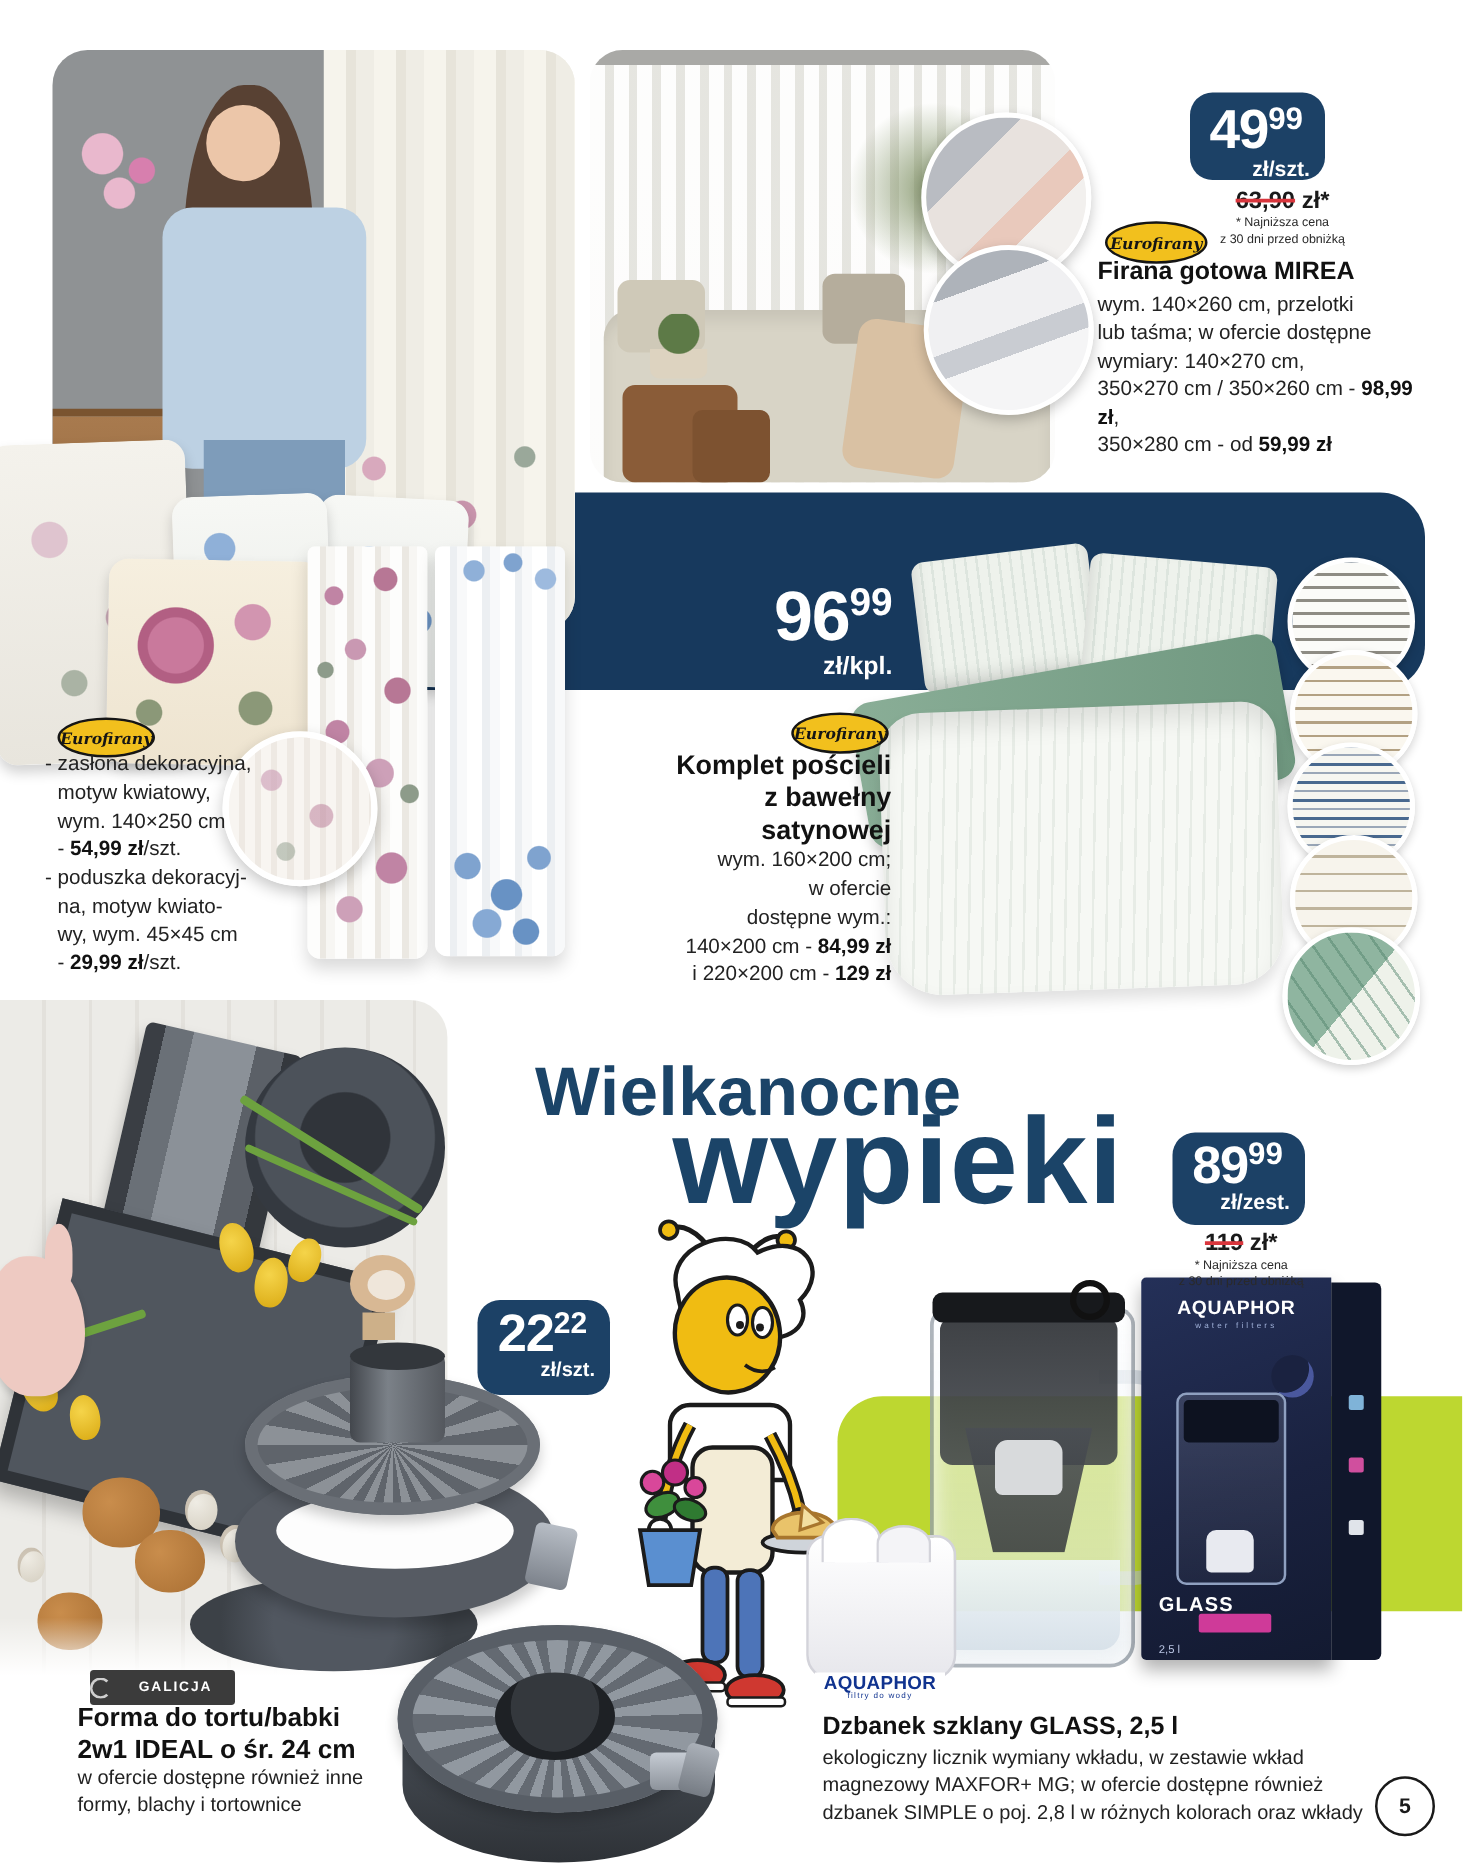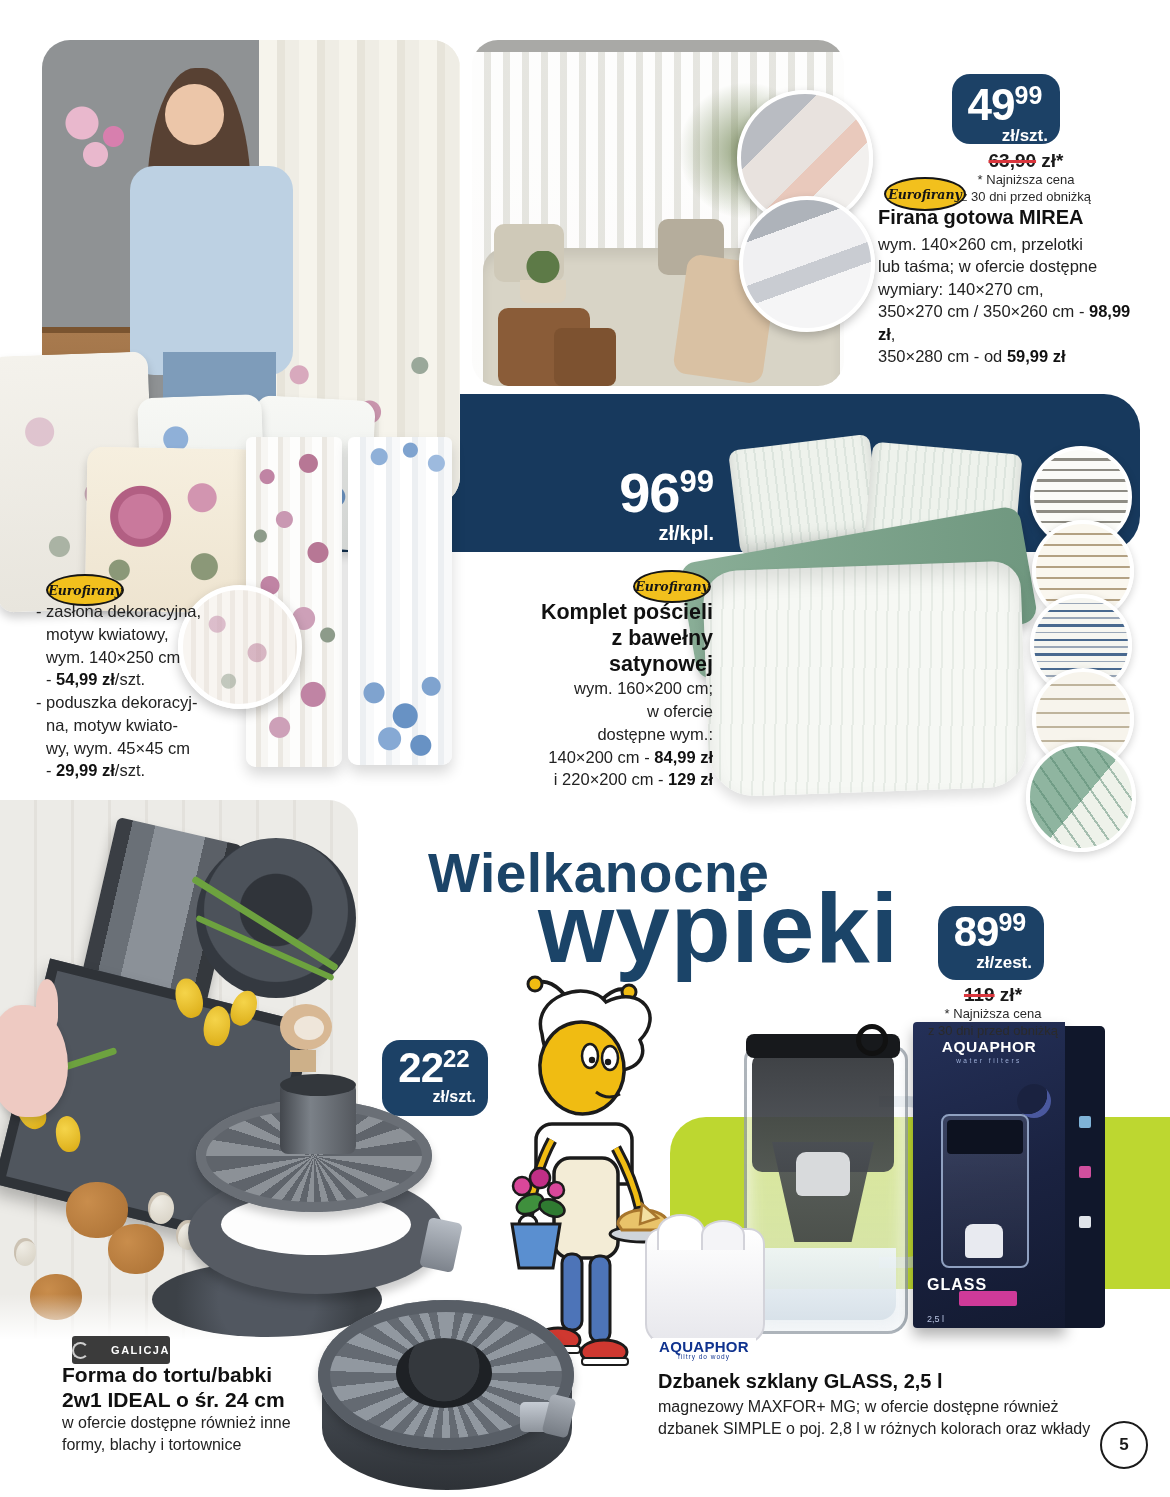--- a/index.html
+++ b/index.html
@@ -167,34 +167,34 @@
   .badge-dzbanek .b-line{font-size:42px;} .badge-dzbanek sup{font-size:25px;} .badge-dzbanek .b-unit{font-size:17px;}
 
   .price-onband{left:558px;top:468px;width:156px;text-align:right;color:#fff;z-index:4;}
   .price-onband .b-line{font-size:56px;font-weight:800;line-height:.9;letter-spacing:-1px;}
   .price-onband sup{font-size:31px;font-weight:800;}
   .price-onband .b-unit2{font-size:20px;font-weight:700;margin-top:4px;}
 
   .oldprice{text-align:center;color:#1a1a1a;z-index:5;}
   .op-line{font-size:19px;font-weight:700;}
   .op-struck{text-decoration:line-through;text-decoration-color:#d9363d;text-decoration-thickness:3px;}
-  .op-legal{font-size:13px;line-height:1.3;color:#2a2a2a;font-weight:400;}
+  .op-legal{font-size:10px;line-height:1.3;color:#2a2a2a;font-weight:400;}
   .oldprice-firana{left:926px;top:150px;width:200px;}
   .oldprice-dzbanek{left:893px;top:984px;width:200px;}
 
   
   .eflogo{background:#f2c01d;border:2.5px solid #151515;border-radius:50%;color:#151515;
     display:flex;align-items:center;justify-content:center;z-index:5;
     font-family:"DejaVu Serif",serif;font-style:italic;font-weight:700;font-size:12.5px;}
   .eflogo-1{left:884px;top:177px;width:78px;height:30px;}
   .eflogo-2{left:46px;top:574px;width:74px;height:28px;}
   .eflogo-3{left:633px;top:570px;width:74px;height:29px;}
 
-  .galicja{left:72px;top:1336px;width:98px;height:28px;background:#3b3b3b;border-radius:3px;
-    display:flex;align-items:center;justify-content:center;gap:22px;z-index:5;}
+  .galicja{left:72px;top:1336px;width:116px;height:28px;background:#3b3b3b;border-radius:3px;
+    display:flex;align-items:center;justify-content:flex-start;gap:22px;z-index:5;}
   .galicja .g-ic{width:13px;height:13px;border:2px solid #cfcfcf;border-radius:50%;border-right-color:transparent;}
   .galicja .g-tx{color:#fff;font-size:11px;font-weight:700;letter-spacing:1.5px;}
 
   .aqlogo{left:652px;top:1338px;width:104px;height:30px;background:#fff;text-align:center;z-index:6;}
   .aqlogo .a1{color:#10338f;font-weight:800;font-size:15px;letter-spacing:.3px;}
   .aqlogo .a2{color:#10338f;font-size:6.5px;letter-spacing:1px;margin-top:-2px;}
 
   
   .prod-title{font-weight:800;color:#111;}
   .body-line{color:#222;}
@@ -575,19 +575,20 @@
       <div class="tile" style="left:14px;top:190px;background:#e0e4ea;"></div>
     </div>
   </div>
 
   <div class="abs aqlogo">
     <div class="a1">AQUAPHOR</div>
     <div class="a2">filtry do wody</div>
   </div>
   <div class="abs desc-dzbanek">
     <div class="prod-title">Dzbanek szklany GLASS, 2,5 l</div>
+    <div class="body-line">ekologiczny licznik wymiany wkładu, w zestawie wkład</div>
     <div class="body-line">magnezowy MAXFOR+ MG; w ofercie dostępne również</div>
     <div class="body-line">dzbanek SIMPLE o poj. 2,8 l w różnych kolorach oraz wkłady</div>
   </div>
 
   <div class="abs pagenum">5</div>
 
 </div>
 
 </body></html>

